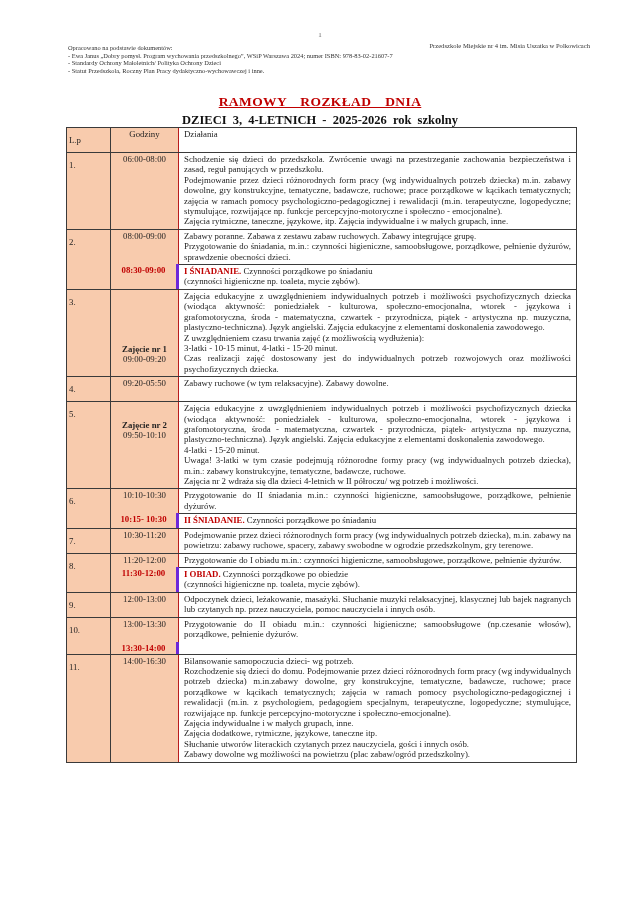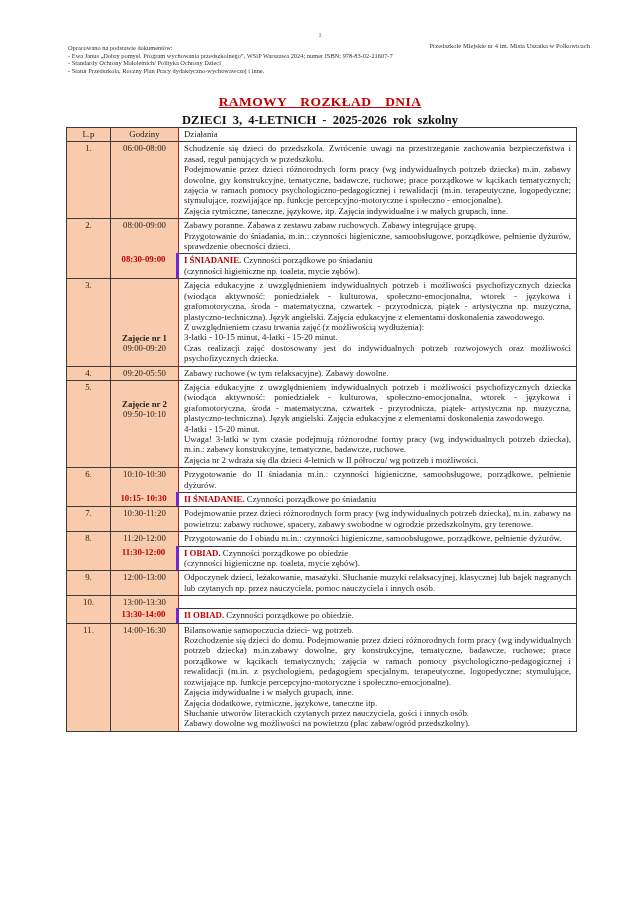--- a/index.html
+++ b/index.html
@@ -15,21 +15,21 @@
   .doc-title{display:inline-block;color:var(--accent,#C00000);font-weight:bold;font-size:13.5px;text-decoration:underline;word-spacing:10px;letter-spacing:.4px;margin-top:13px;}
   .doc-subtitle{margin-top:3px;font-weight:bold;font-size:12.5px;color:#111;word-spacing:3px;}
   .doc-table{
     position:absolute;top:127px;left:66px;width:511px;
     border:1px solid #3a3a3a;box-sizing:border-box;
   }
   .trow{display:grid;grid-template-columns:44px 68px 1fr;border-top:1px solid #3a3a3a;}
   .trow.thead{border-top:none;}
   .trow.r1{border-top:1.6px solid #3a3a3a;}
   .cell{box-sizing:border-box;}
-  .c-num{background:var(--peach,#F8CBAD);border-right:1px solid #3a3a3a;text-align:center;font-size:8.8px;padding:1px 2px;}
+  .c-num{background:var(--peach,#F8CBAD);border-right:1px solid #3a3a3a;font-size:8.8px;padding:7px 2px;}
   .c-time{background:var(--peach,#F8CBAD);border-right:1px solid #b91c1c;text-align:center;font-size:8.8px;padding:1px 2px;}
   .c-body{font-size:8.8px;line-height:10.4px;text-align:justify;padding:1px 5px 2px 5px;background:#fff;}
   .c-body p{margin:0;}
   .thead .c-body{text-align:left;}
   .red{color:var(--accent,#C00000);font-weight:bold;}
   .time-label{font-weight:bold;}
   .off1{padding-top:9px;margin-top:44px;}
   .off2{padding-top:17px;}
   
   .split .c-num{grid-column:1;grid-row:1 / span 2;}
@@ -163,24 +163,24 @@
       <div class="cell c-num">9.</div>
       <div class="cell c-time">12:00-13:00</div>
       <div class="cell c-body">
         <p>Odpoczynek dzieci, leżakowanie, masażyki. Słuchanie muzyki relaksacyjnej, klasycznej lub bajek nagranych lub czytanych np. przez nauczyciela, pomoc nauczyciela i innych osób.</p>
       </div>
     </div>
 
     <div class="trow split">
       <div class="cell c-num">10.</div>
       <div class="cell c-time t1">13:00-13:30</div>
+      <div class="cell c-body b1">
+        <p>Przygotowanie do II obiadu m.in.: czynności higieniczne; samoobsługowe (np.czesanie włosów), porządkowe, pełnienie dyżurów.</p>
+      </div>
       <div class="cell c-time t2 red">13:30-14:00</div>
-      <div class="cell c-body b2">
-        <p><span class="red">II OBIAD.</span><span> Czynności porządkowe po obiedzie.</span></p>
-      </div>
     </div>
 
     <div class="trow">
       <div class="cell c-num">11.</div>
       <div class="cell c-time">14:00-16:30</div>
       <div class="cell c-body">
         <p>Bilansowanie samopoczucia dzieci- wg potrzeb.</p>
         <p>Rozchodzenie się dzieci do domu. Podejmowanie przez dzieci różnorodnych form pracy (wg indywidualnych potrzeb dziecka) m.in.zabawy dowolne, gry konstrukcyjne, tematyczne, badawcze, ruchowe; prace porządkowe w kącikach tematycznych; zajęcia w ramach pomocy psychologiczno-pedagogicznej i rewalidacji (m.in. z psychologiem, pedagogiem specjalnym, terapeutyczne, logopedyczne; stymulujące, rozwijające np. funkcje percepcyjno-motoryczne i społeczno-emocjonalne).</p>
         <p>Zajęcia indywidualne i w małych grupach, inne.</p>
         <p>Zajęcia dodatkowe, rytmiczne, językowe, taneczne itp.</p>

